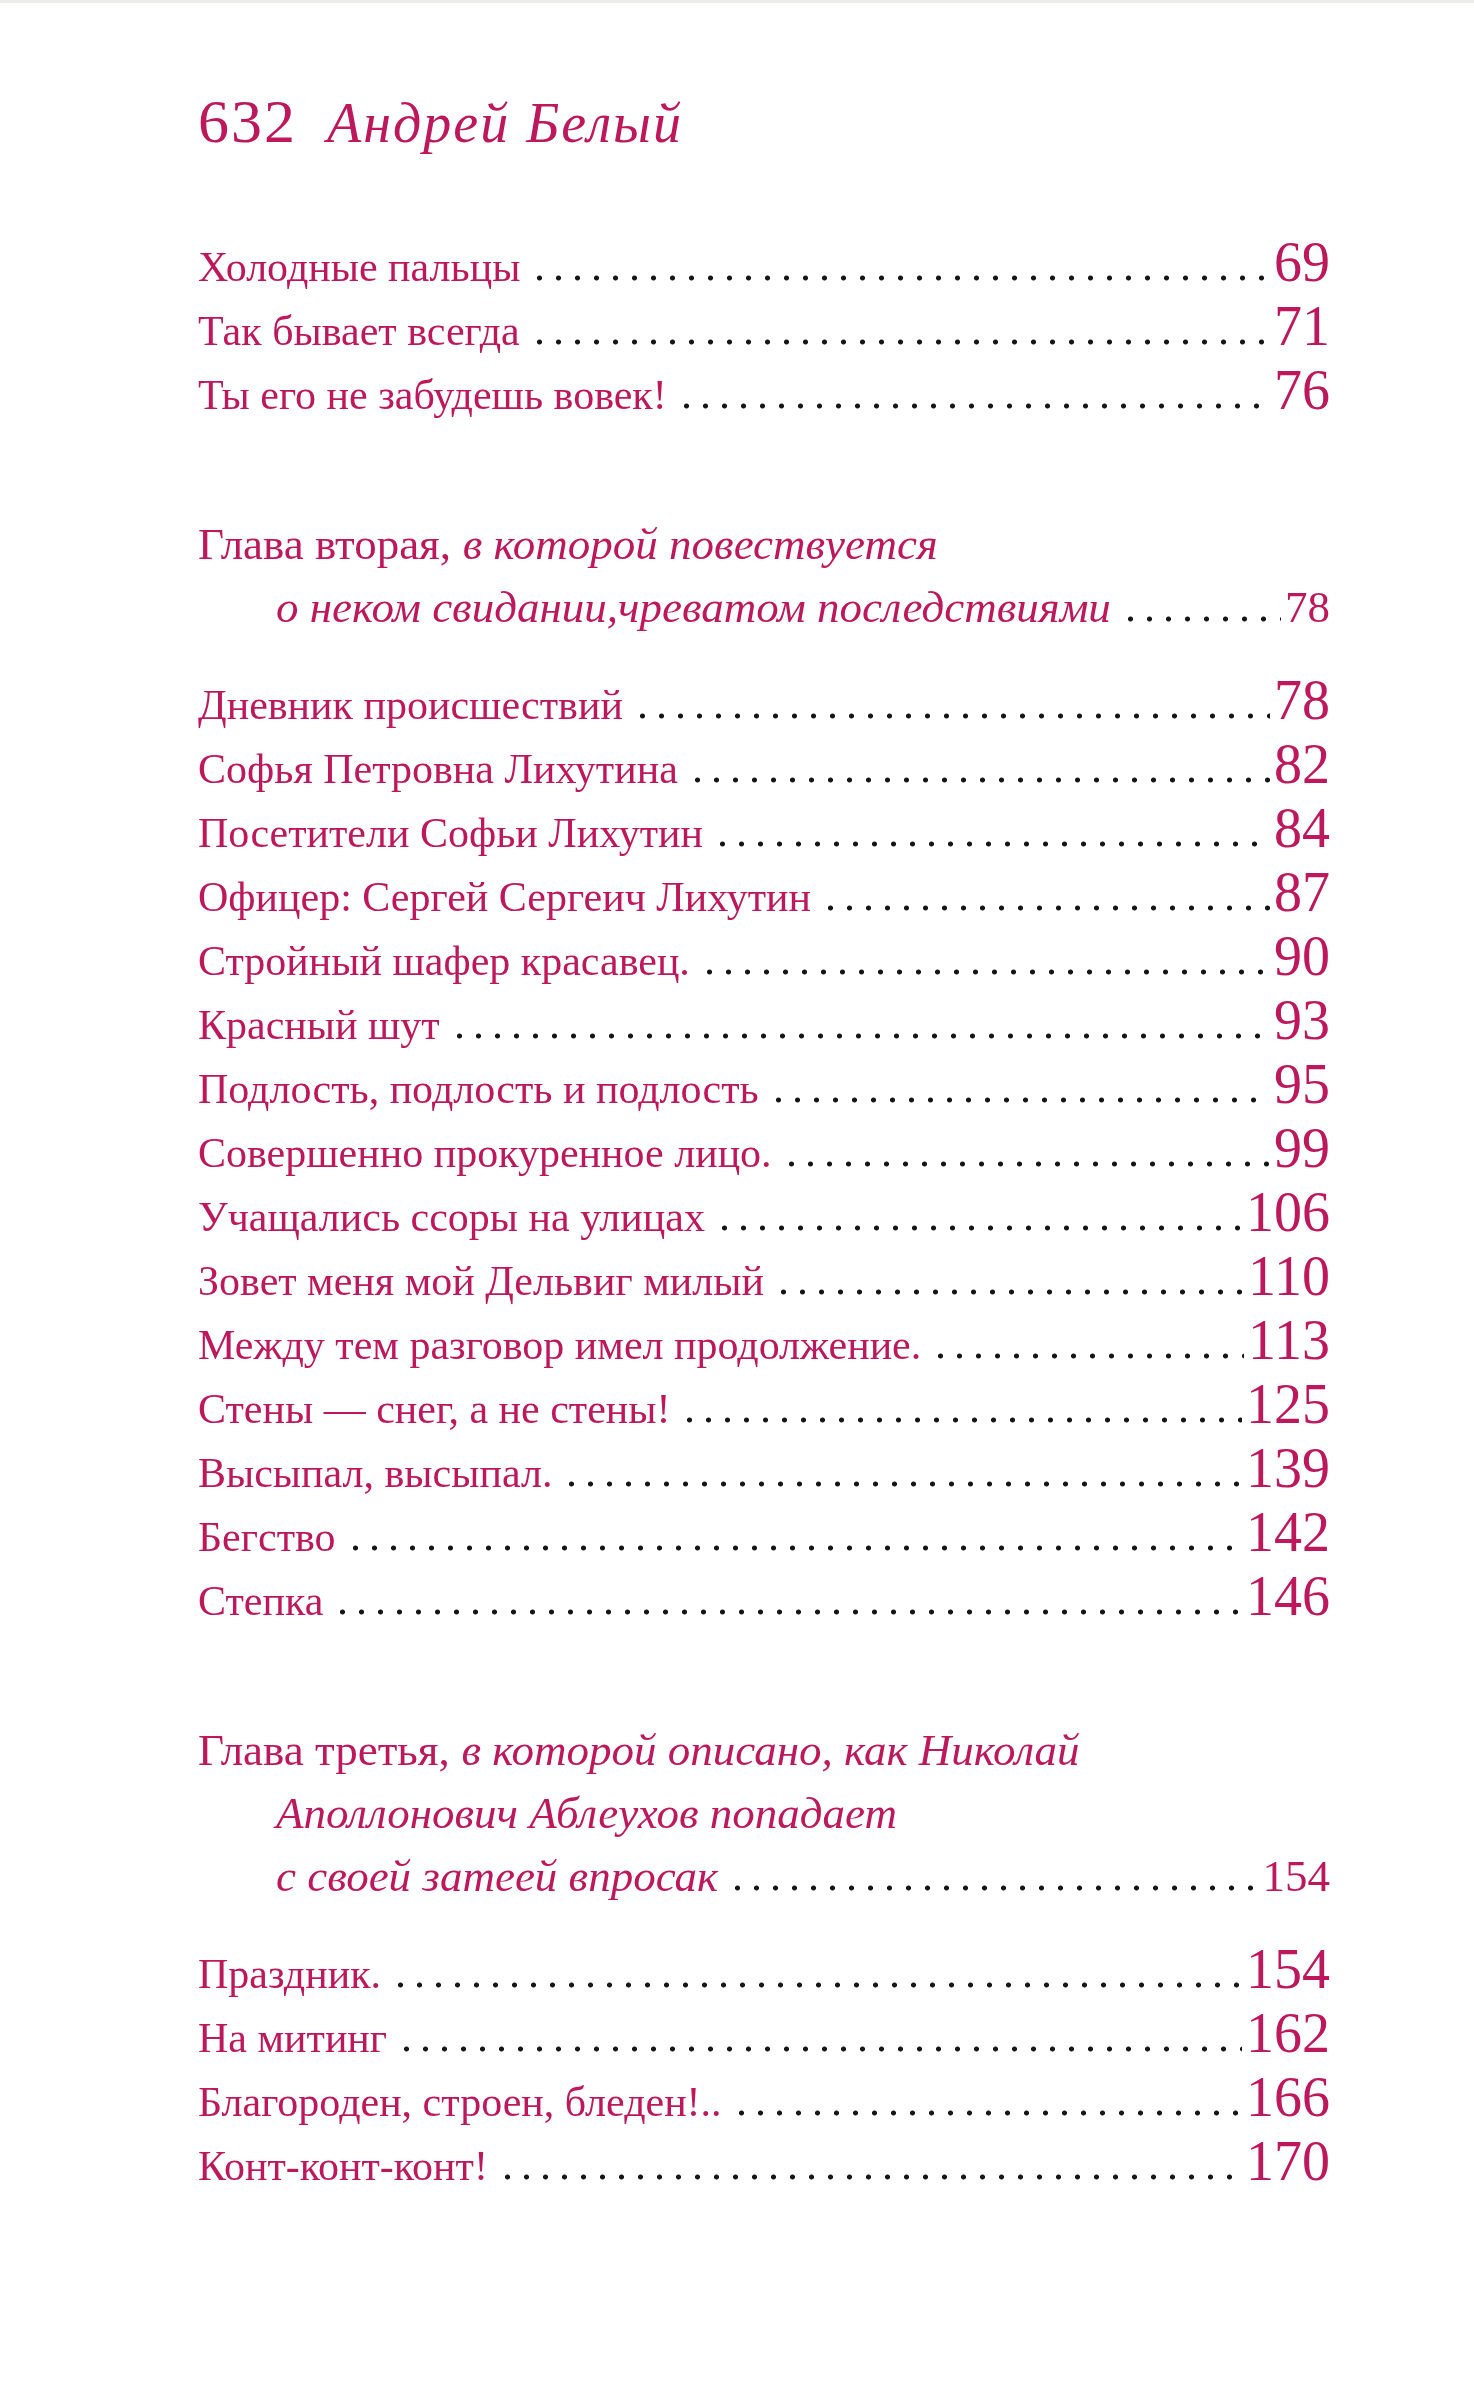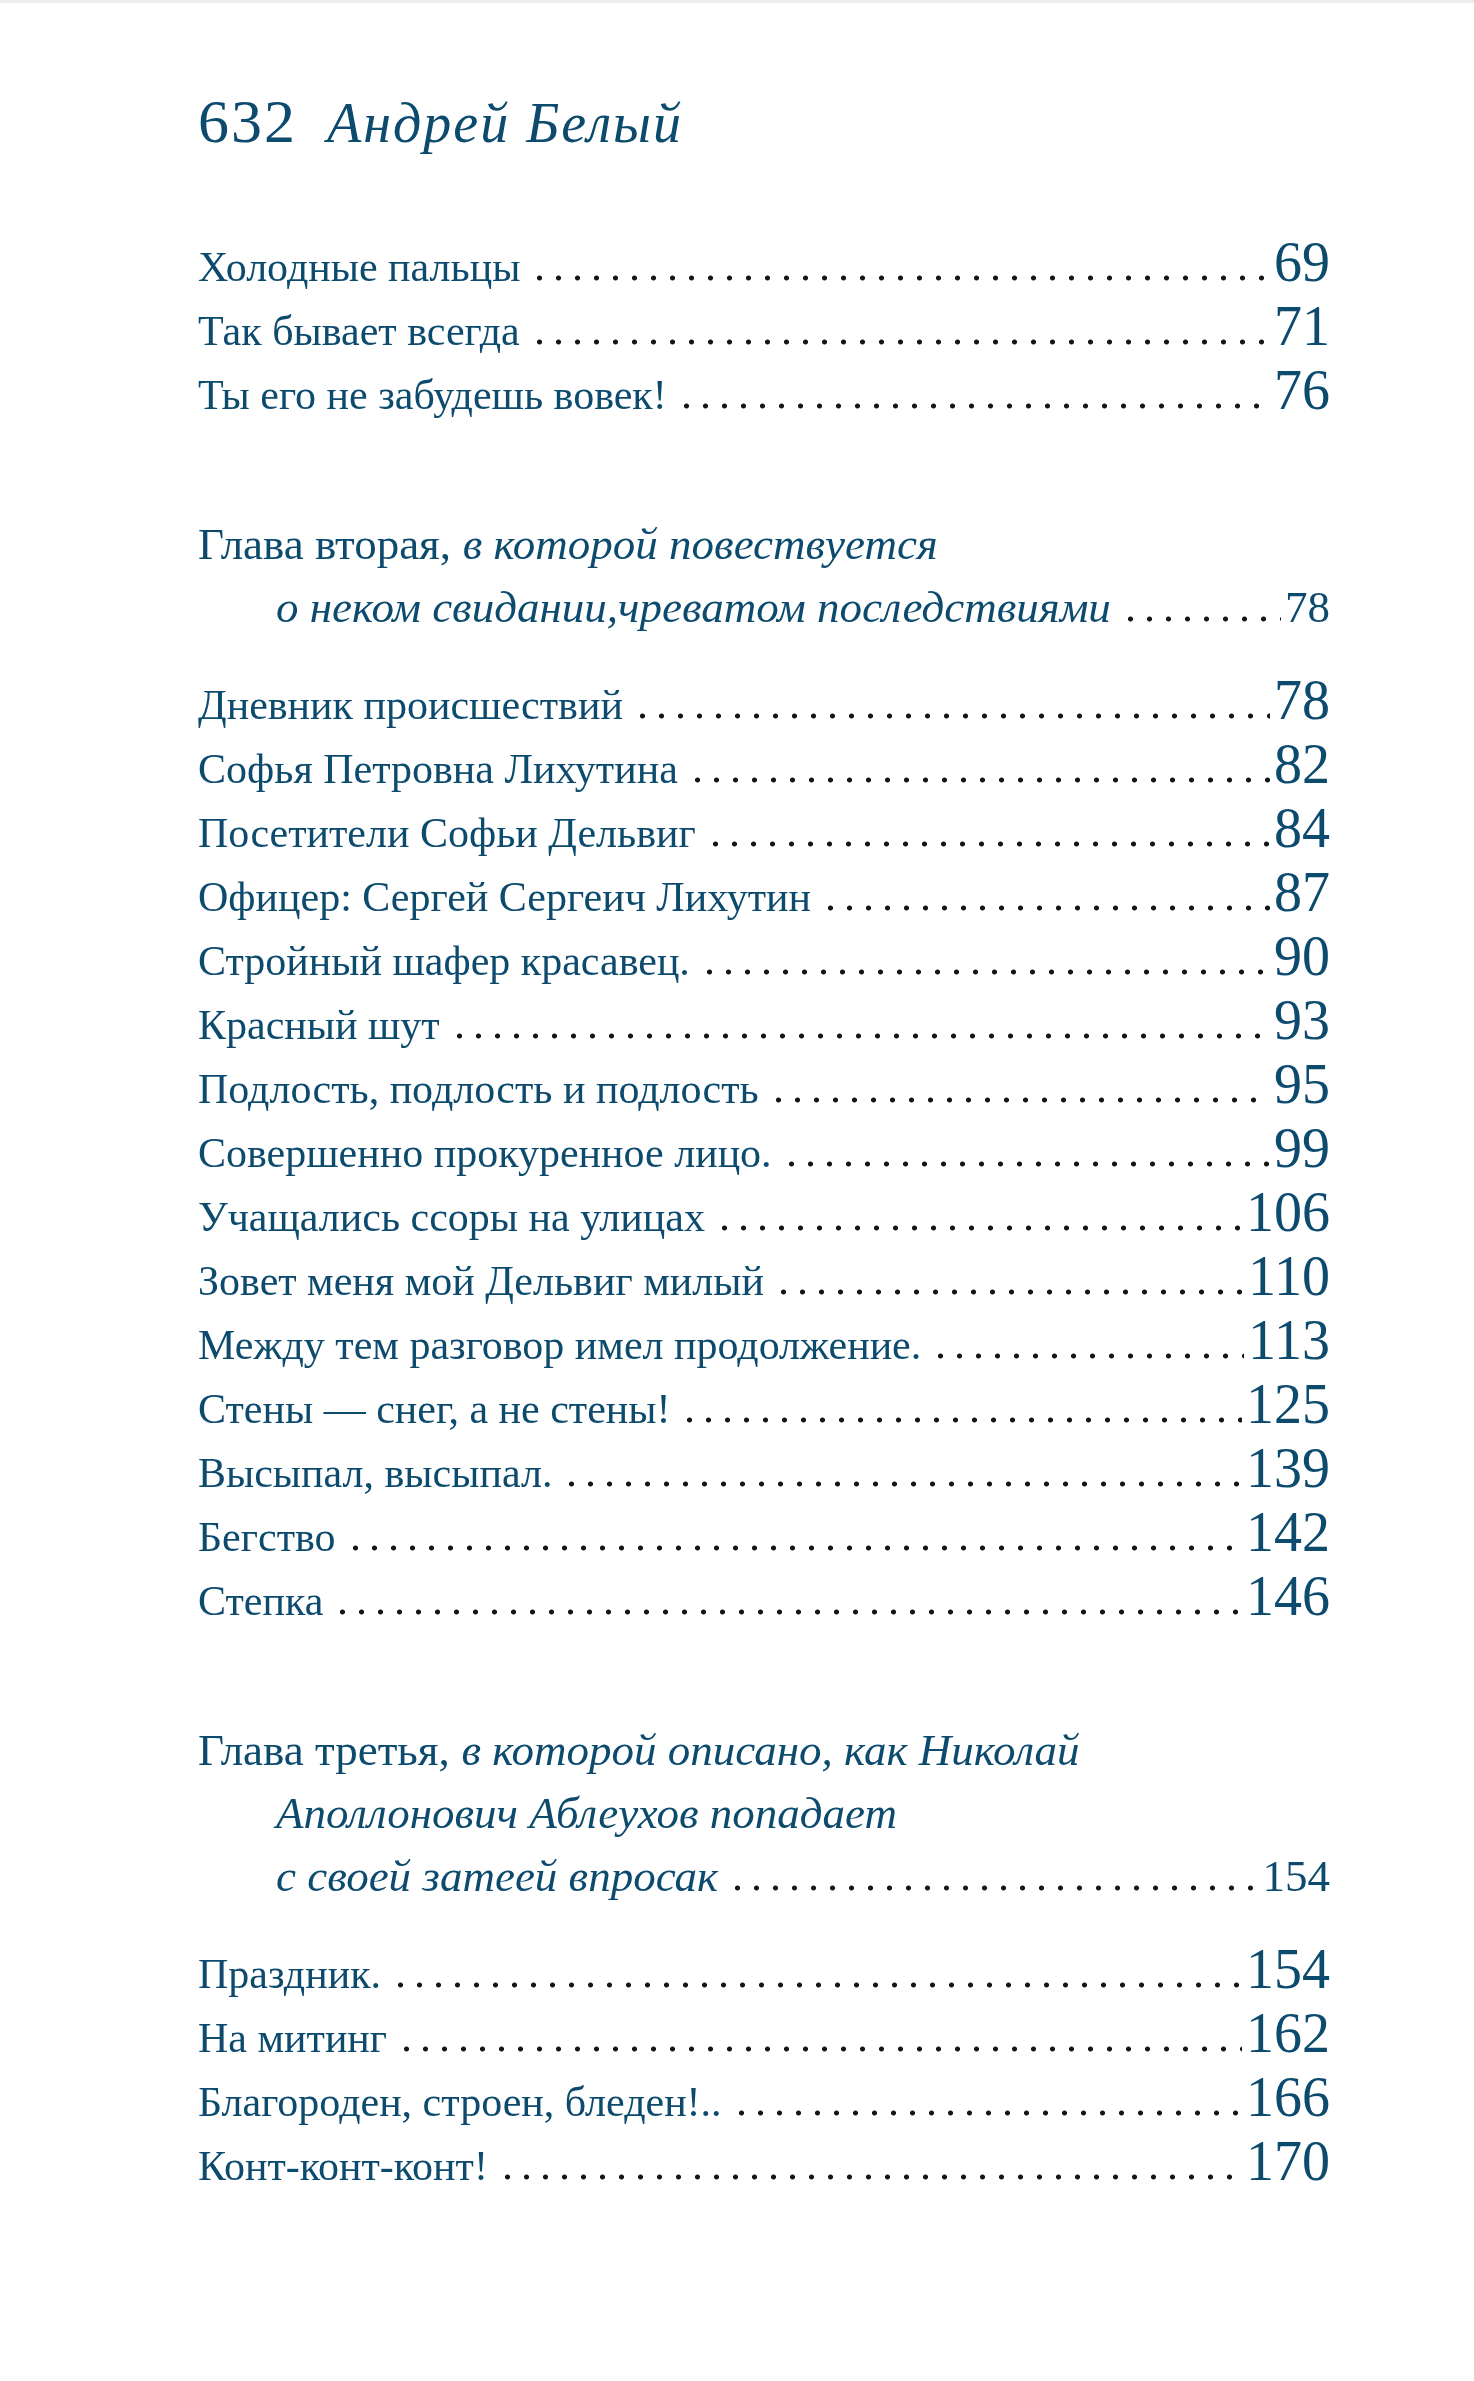--- a/index.html
+++ b/index.html
@@ -12,21 +12,21 @@
     position: absolute; top: 0; left: 0;
     width: 1474px; height: 3px;
     background: #ececea;
   }
   .page {
     position: relative;
     box-sizing: border-box;
     width: 100%; height: 100%;
     padding: 90px 144px 0 198px;
     font-family: "Liberation Serif", "DejaVu Serif", serif;
-    color: #0c4a6e;
+    color: #be185d;
   }
   .header { display: flex; align-items: baseline; gap: 30px; }
   .folio { font-size: 62px; line-height: 1; letter-spacing: 2px; }
   .author { font-style: italic; font-size: 56px; letter-spacing: 2px; }
 
   .toc { margin-top: 78px; }
 
   .block { }
   .row { display: flex; align-items: baseline; }
   .entry-row { font-size: 42px; line-height: 59px; }
@@ -94,21 +94,21 @@
     <span class="entry-title">Дневник происшествий</span>
     <span class="leader"></span>
     <span class="pagenum">78</span>
   </div>
         <div class="row entry-row">
     <span class="entry-title">Софья Петровна Лихутина</span>
     <span class="leader"></span>
     <span class="pagenum">82</span>
   </div>
         <div class="row entry-row">
-    <span class="entry-title">Посетители Софьи Дельвиг</span>
+    <span class="entry-title">Посетители Софьи Лихутин</span>
     <span class="leader"></span>
     <span class="pagenum">84</span>
   </div>
         <div class="row entry-row">
     <span class="entry-title">Офицер: Сергей Сергеич Лихутин</span>
     <span class="leader"></span>
     <span class="pagenum">87</span>
   </div>
         <div class="row entry-row">
     <span class="entry-title">Стройный шафер красавец.</span>

